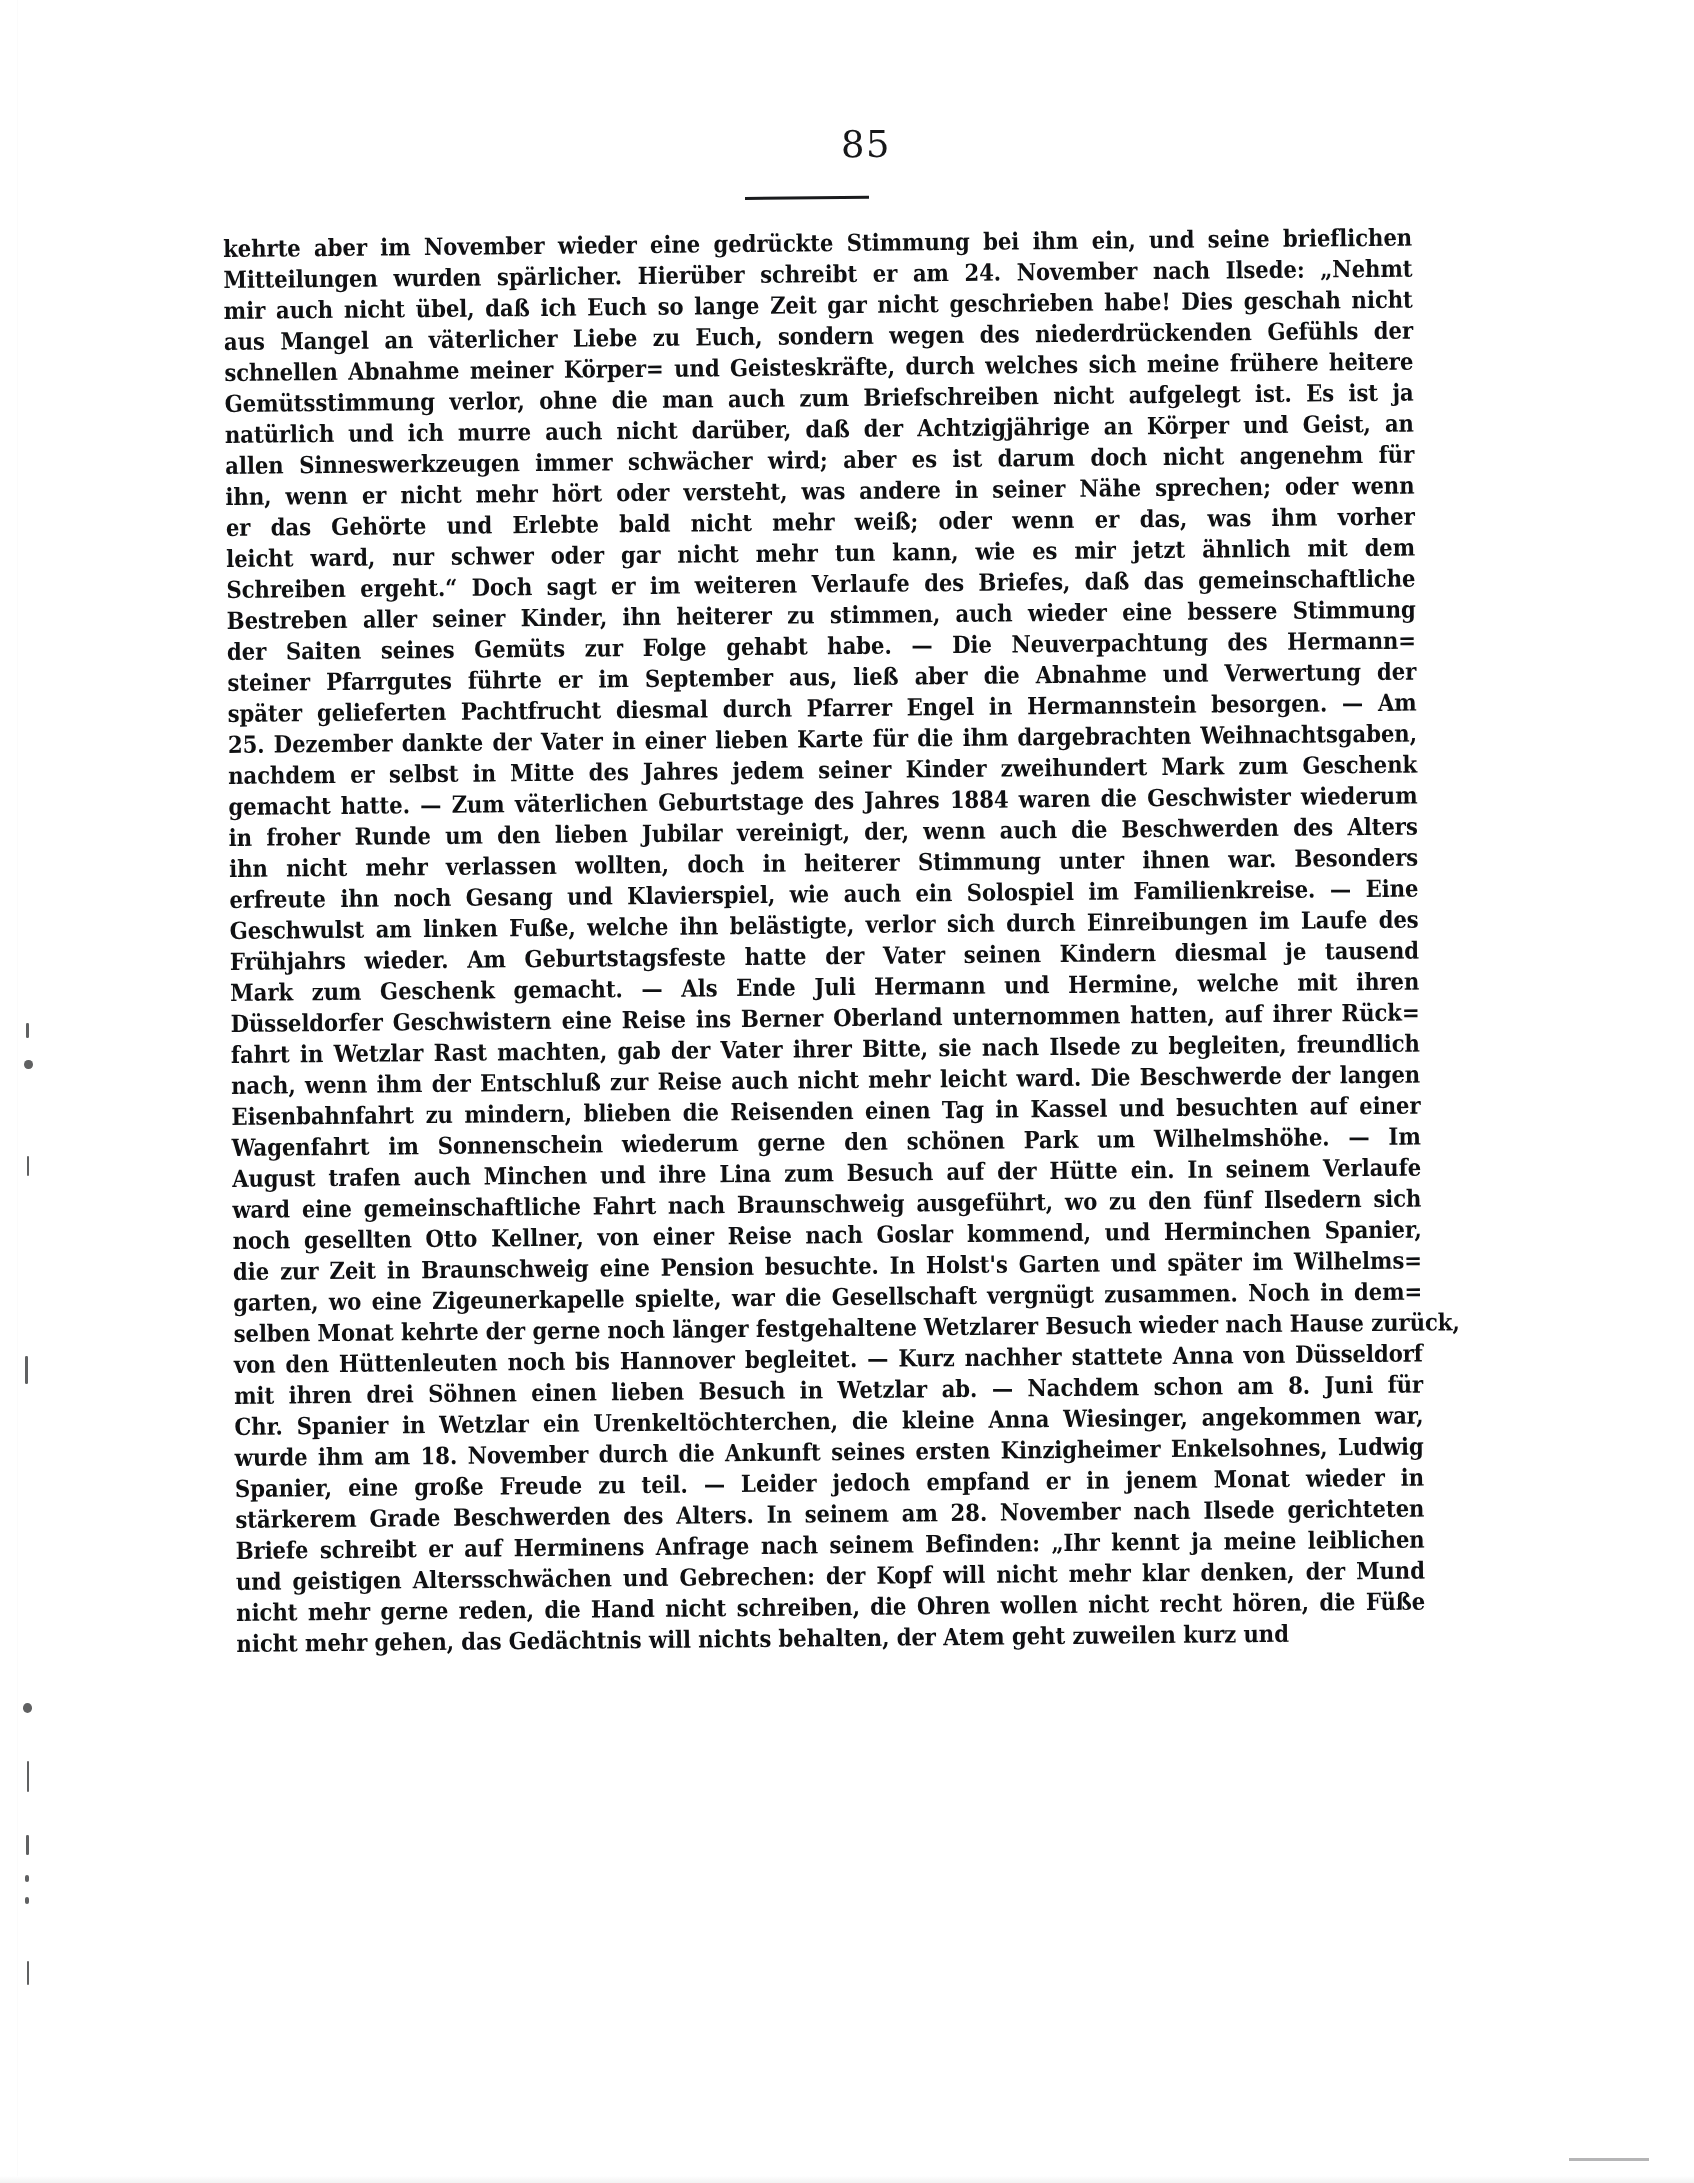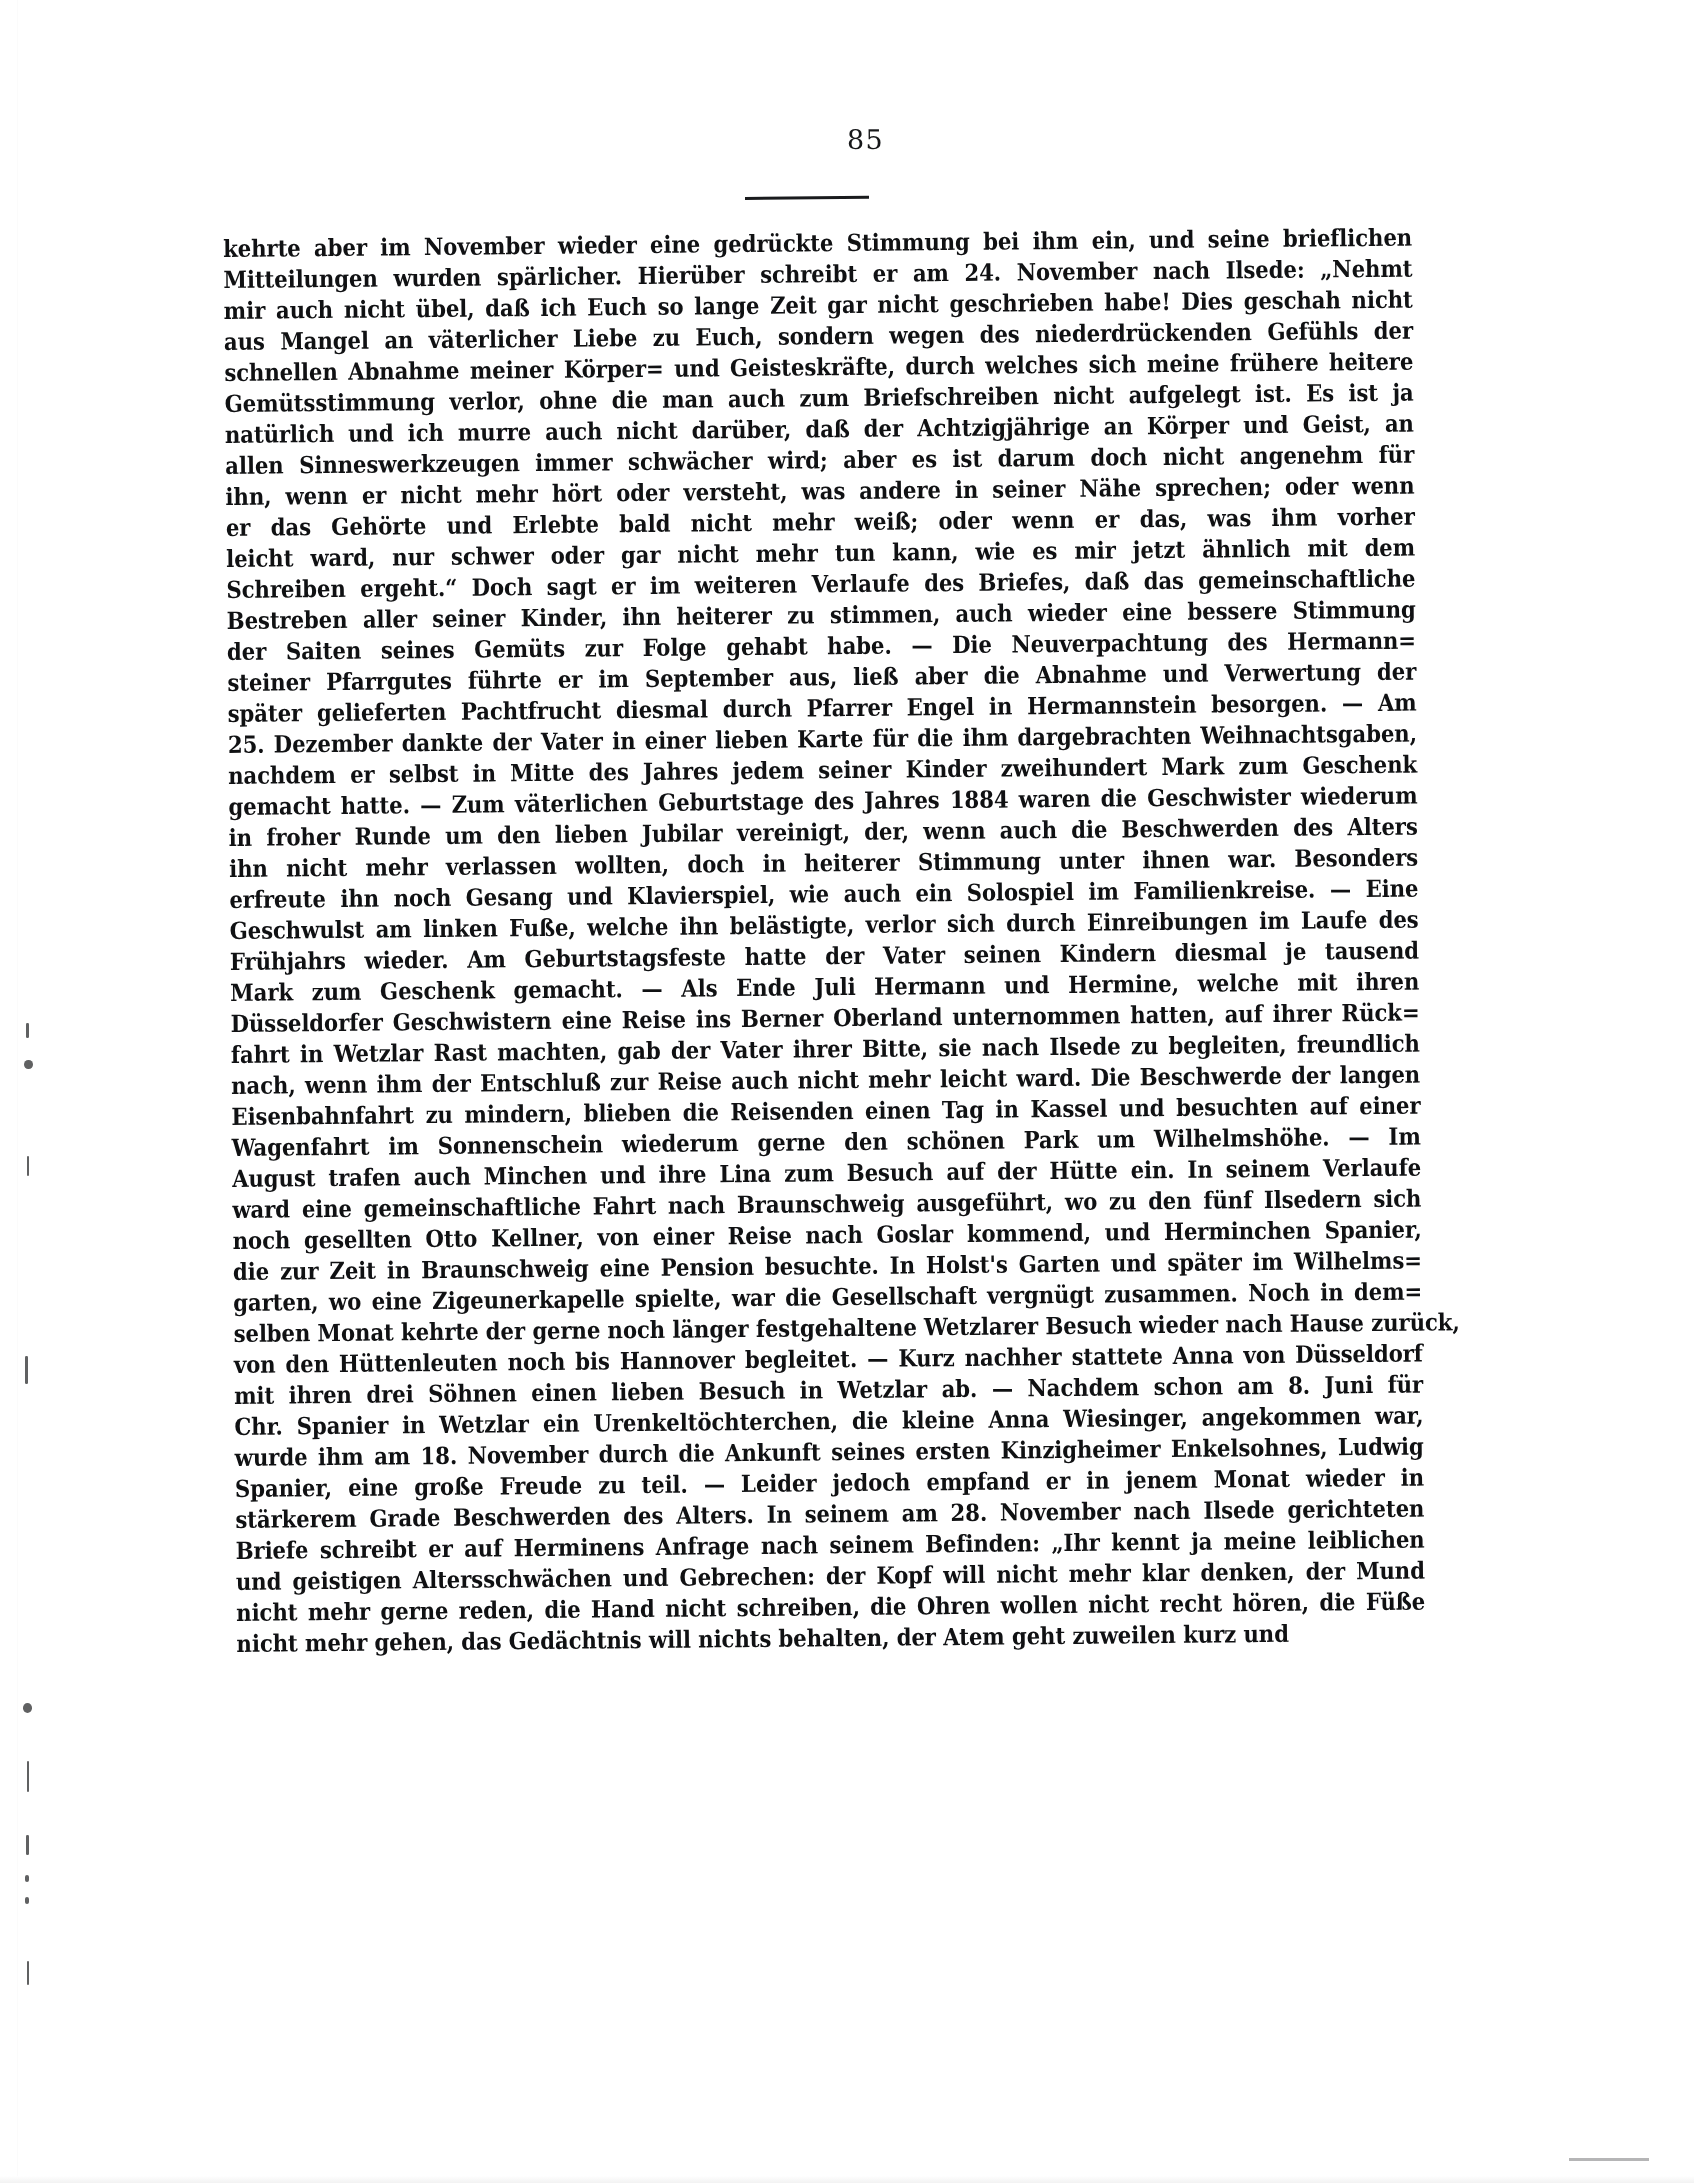--- a/index.html
+++ b/index.html
@@ -45,21 +45,21 @@
   .page-header {
     position: absolute;
     left: 0;
     top: 126px;
     width: 1695px;
     text-align: center;
   }
   .folio {
     display: inline-block;
     font-family: "DejaVu Serif", "Liberation Serif", serif;
-    font-size: 27px;
+    font-size: 37px;
     letter-spacing: 1.3px;
     color: #17181a;
     line-height: 1;
     transform: rotate(-0.35deg);
     margin-left: 36px;
   }
   .folio-rule {
     position: absolute;
     left: 745px;
     top: 197px;

